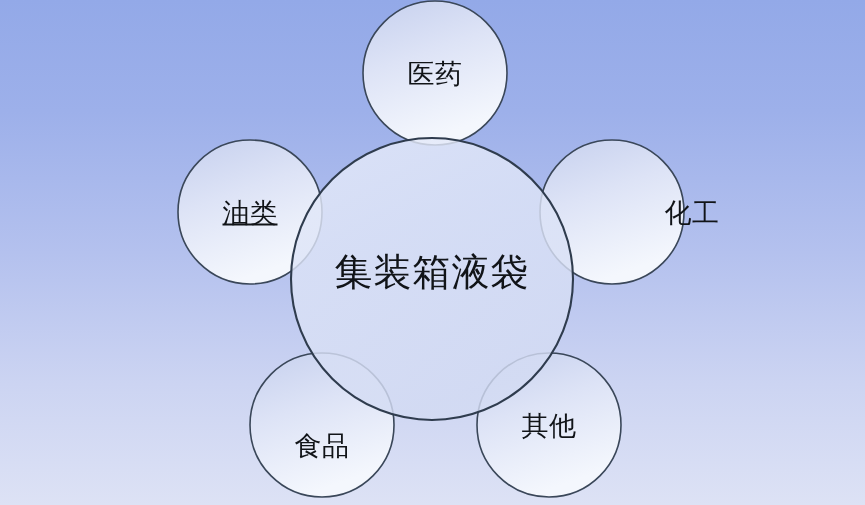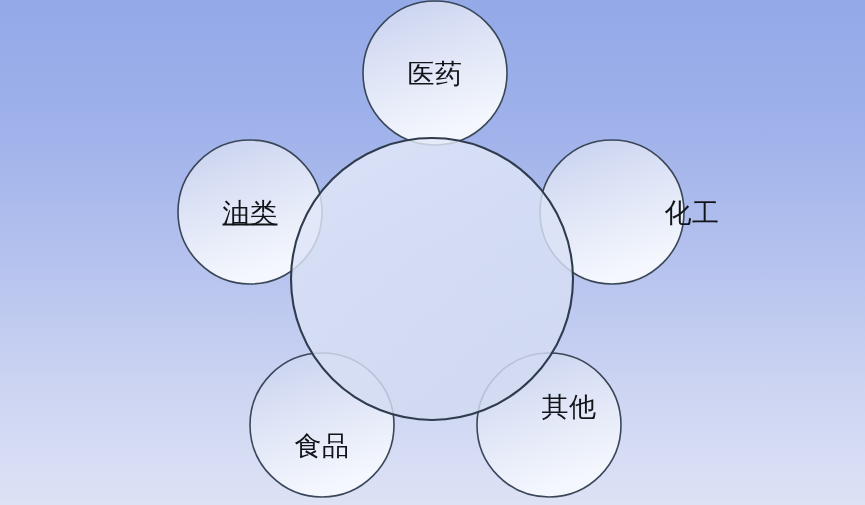--- a/index.html
+++ b/index.html
@@ -74,24 +74,25 @@
       <circle cx="435" cy="73" r="72" fill="url(#satFill)" stroke="#3a4759" stroke-width="1.6"></circle>
       <circle cx="612" cy="212" r="72" fill="url(#satFill)" stroke="#3a4759" stroke-width="1.6"></circle>
       <circle cx="549" cy="425" r="72" fill="url(#satFill)" stroke="#3a4759" stroke-width="1.6"></circle>
       <circle cx="322" cy="425" r="72" fill="url(#satFill)" stroke="#3a4759" stroke-width="1.6"></circle>
       <circle cx="250" cy="212" r="72" fill="url(#satFill)" stroke="#3a4759" stroke-width="1.6"></circle>
     </g>
 
     <circle cx="432" cy="279" r="141" fill="url(#hubFill)" fill-opacity="0.82" stroke="#2f3c4e" stroke-width="2.1"></circle>
   </svg>
 
+  <div class="node-label hub-label" style="left:432px; top:272px;">集装箱液袋</div>
 
   <div class="node-label satellite-label" style="left:435px; top:73px;">医药</div>
 
   <div class="node-label satellite-label" style="left:648px; top:212px;margin-left:44px;">化工</div>
 
-  <div class="node-label satellite-label" style="left:549px; top:406px;margin-left:20px;">其他</div>
+  <div class="node-label satellite-label" style="left:549px; top:425px;">其他</div>
 
   <div class="node-label satellite-label" style="left:322px; top:425px;margin-top:20px;">食品</div>
 
   <div class="node-label satellite-label" style="left:250px; top:212px;text-decoration:underline;">油类</div>
 
 </div>
 
 </body></html>

